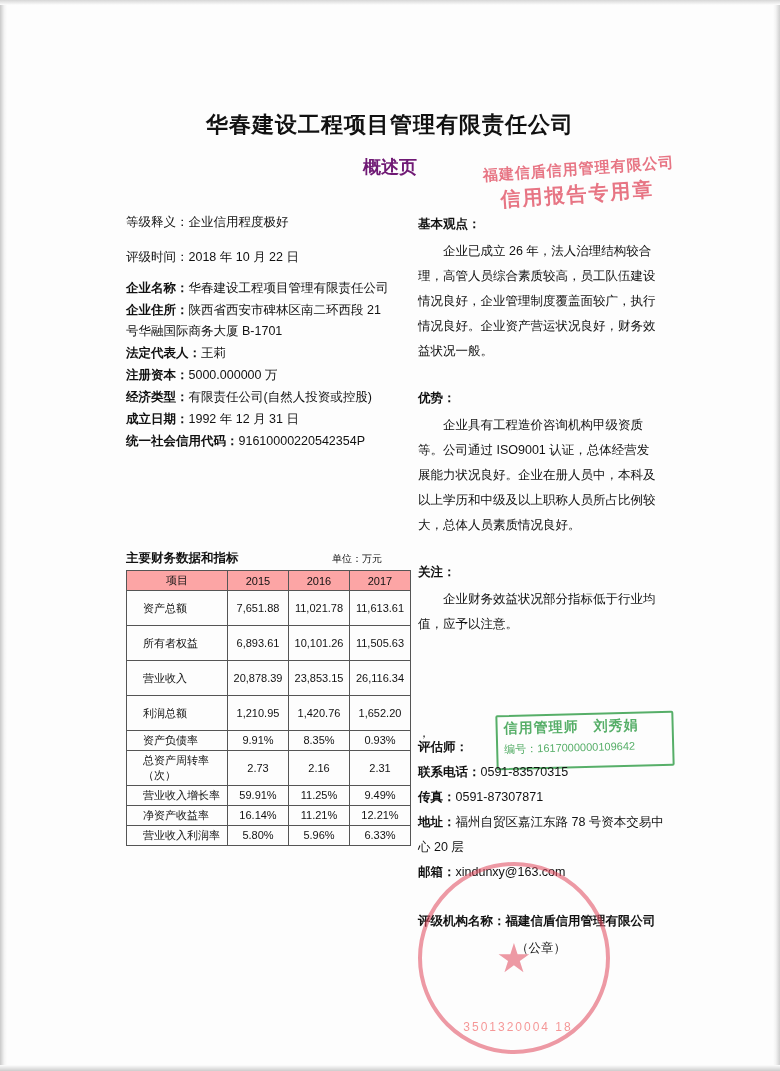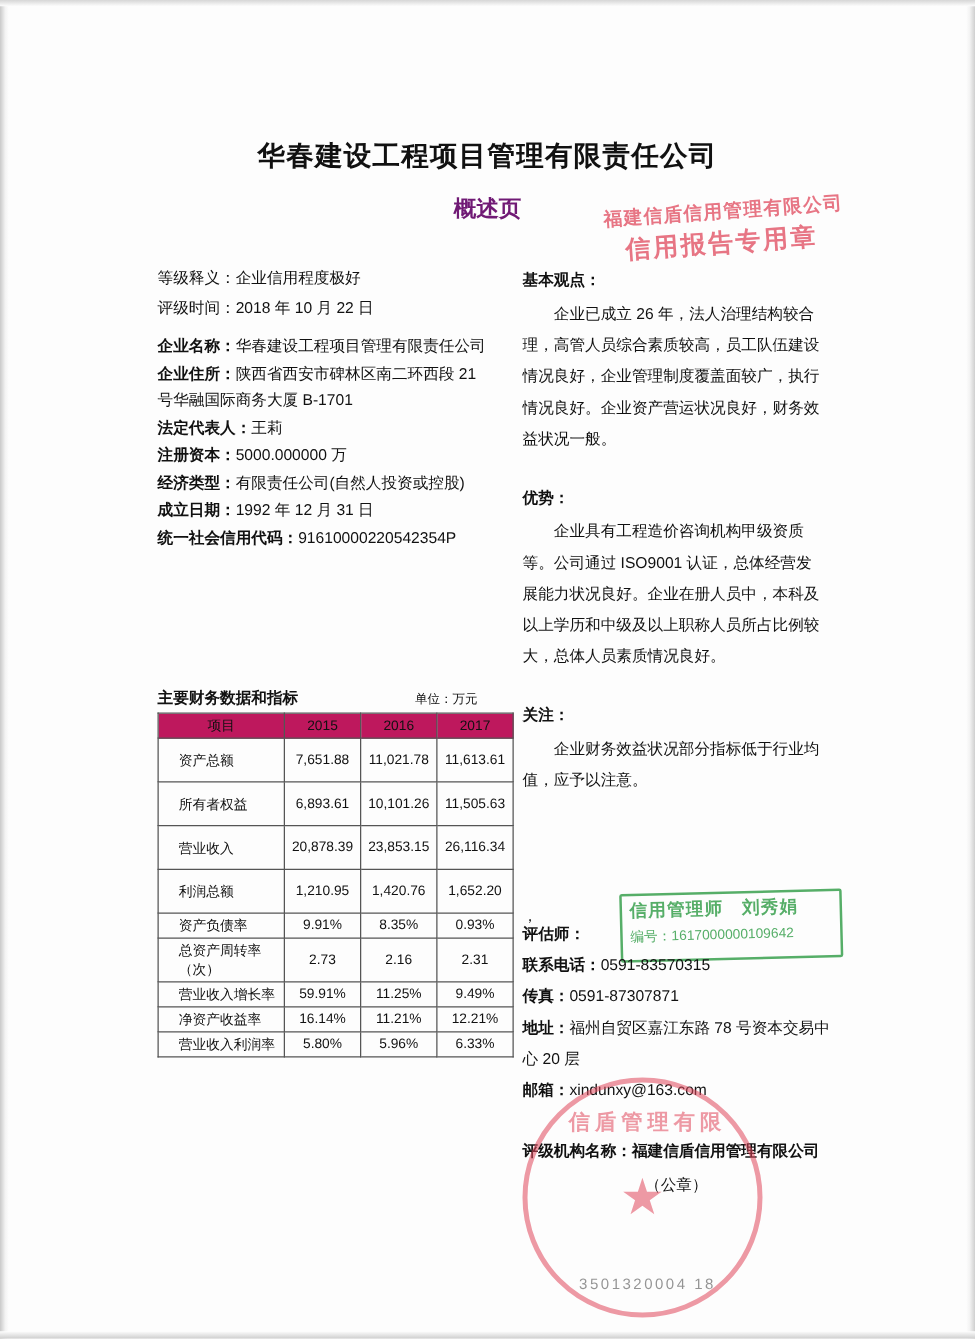--- a/index.html
+++ b/index.html
@@ -75,21 +75,21 @@
   .rating-row {
     font-size: 12.5px;
     margin-bottom: 4px;
   }
   .rating-value {
     font-size: 17px;
     font-weight: bold;
     letter-spacing: 1px;
     vertical-align: -1px;
   }
-  .rating-meaning { font-size: 12.5px; margin-bottom: 3px;}
+  .rating-meaning { font-size: 12.5px; margin-bottom: 14px;}
   .rating-date { font-size: 12.5px; margin-bottom: 10px;}
   .rating-date .val { }
 
   .company-block { margin-top: 8px; }
   .company-block div { margin-bottom: 1px; }
 
   
   .fin-wrap {
     position: absolute;
     left: 126px;
@@ -112,21 +112,21 @@
     table-layout: fixed;
   }
   table.fin th, table.fin td {
     border: 1px solid #555;
     padding: 2px 3px;
     text-align: center;
     vertical-align: middle;
     height: 15px;
   }
   table.fin th {
-    background: #be185d;
+    background: #fca5a5;
     font-weight: normal;
   }
   table.fin td.name {
     text-align: left;
     padding-left: 16px;
   }
   table.fin tr.tall td, table.fin tr.tall th { height: 30px; }
   table.fin td.num {
     text-align: center;
     word-break: break-all;
@@ -234,21 +234,21 @@
     color: #e0485c;
     font-size: 17px;
     font-weight: bold;
     letter-spacing: 4px;
   }
   .stamp-round .arc-bottom {
     position: absolute;
     left: 0; bottom: 16px;
     width: 192px;
     text-align: center;
-    color: #404040;
+    color: #ef4444;
     font-size: 12px;
     letter-spacing: 2px;
   }
   .email-line { }
 </style>
 </head>
 <body>
 
 <div class="page">
 
@@ -406,18 +406,17 @@
       <span class="lbl">邮箱：</span><span>xindunxy@163.com</span>
     </div>
   </div>
 
   <div class="agency-line">
     <span>评级机构名称：</span><span>福建信盾信用管理有限公司</span>
   </div>
   <div class="seal-label">（公章）</div>
 
   <div class="stamp stamp-round">
-    <div class="arc-top">信盾管理有限</div>
     <div class="star">★</div>
     <div class="arc-bottom">3501320004 18</div>
   </div>
 
 </div>
 
 </body></html>

